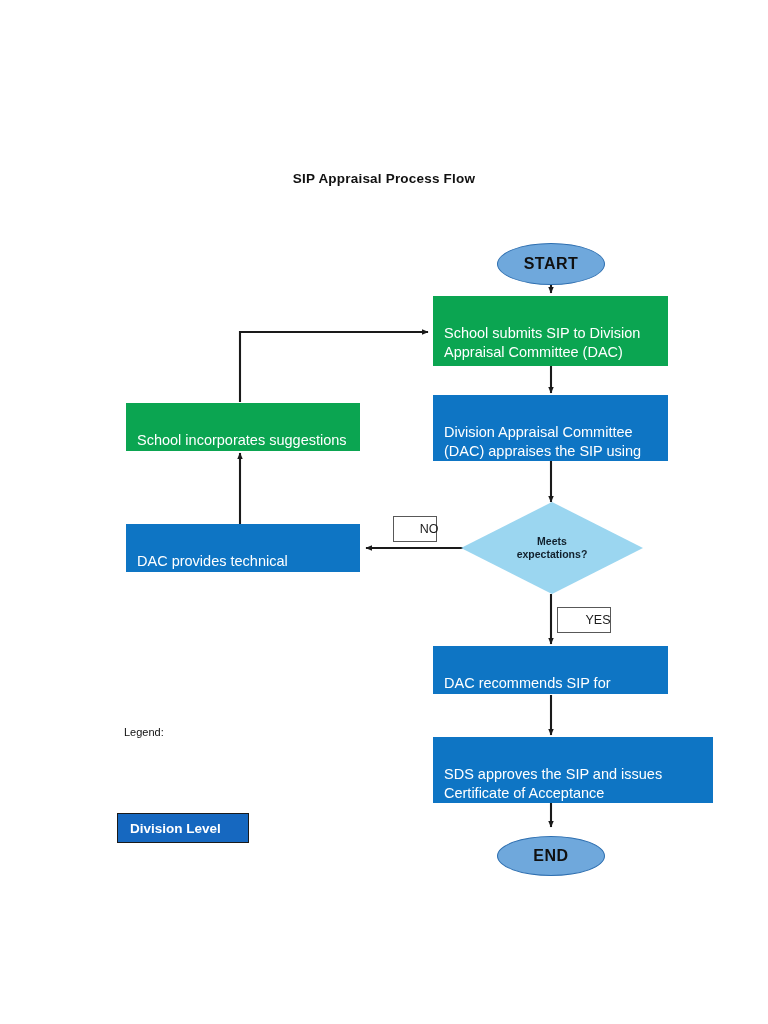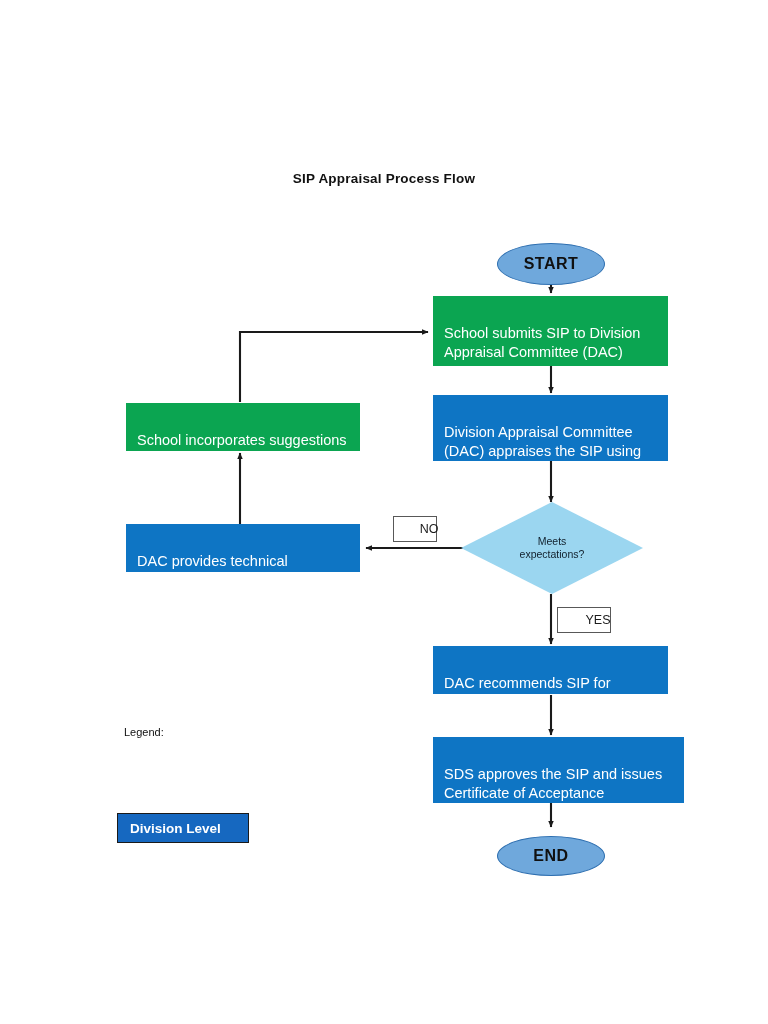--- a/index.html
+++ b/index.html
@@ -51,20 +51,21 @@
     font-size: 16px;
     font-weight: bold;
     letter-spacing: 0.5px;
     display: flex;
     align-items: center;
     justify-content: center;
   }
 
   .diamond-wrap {
     position: absolute;
+    font-weight: bold;
   }
   .diamond-shape {
     position: absolute;
     left: 0;
     top: 0;
     width: 100%;
     height: 100%;
   }
   .diamond-label {
     position: absolute;
@@ -192,21 +193,21 @@
   </div>
 
   <div class="node green" style="left:126px; top:356px; width:234px; height:48px;">
     <span>School incorporates suggestions of DAC</span>
   </div>
 
   <div class="node blue" style="left:433px; top:599px; width:235px; height:48px;">
     <span>DAC recommends SIP for approval</span>
   </div>
 
-  <div class="node blue" style="left:433px; top:690px; width:251px; height:66px;">
+  <div class="node blue" style="left:433px; top:690px; width:280px; height:66px;">
     <span>SDS approves the SIP and issues Certificate of Acceptance</span>
   </div>
 
   <div class="terminator" style="left:497px; top:789px; width:108px; height:40px;">
     <span>END</span>
   </div>
 
   <div id="legend-title">Legend:</div>
 
 

